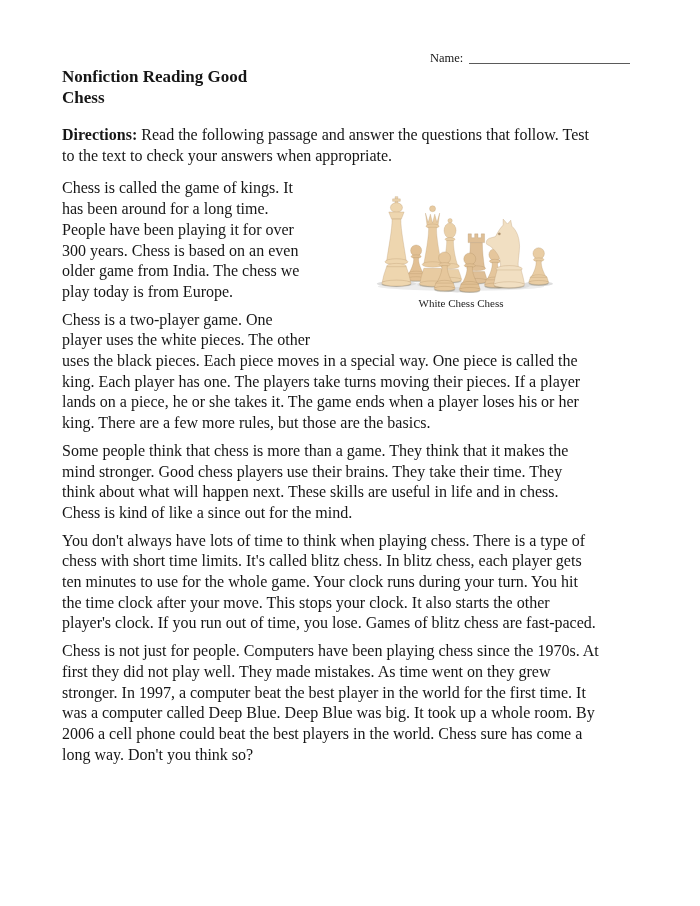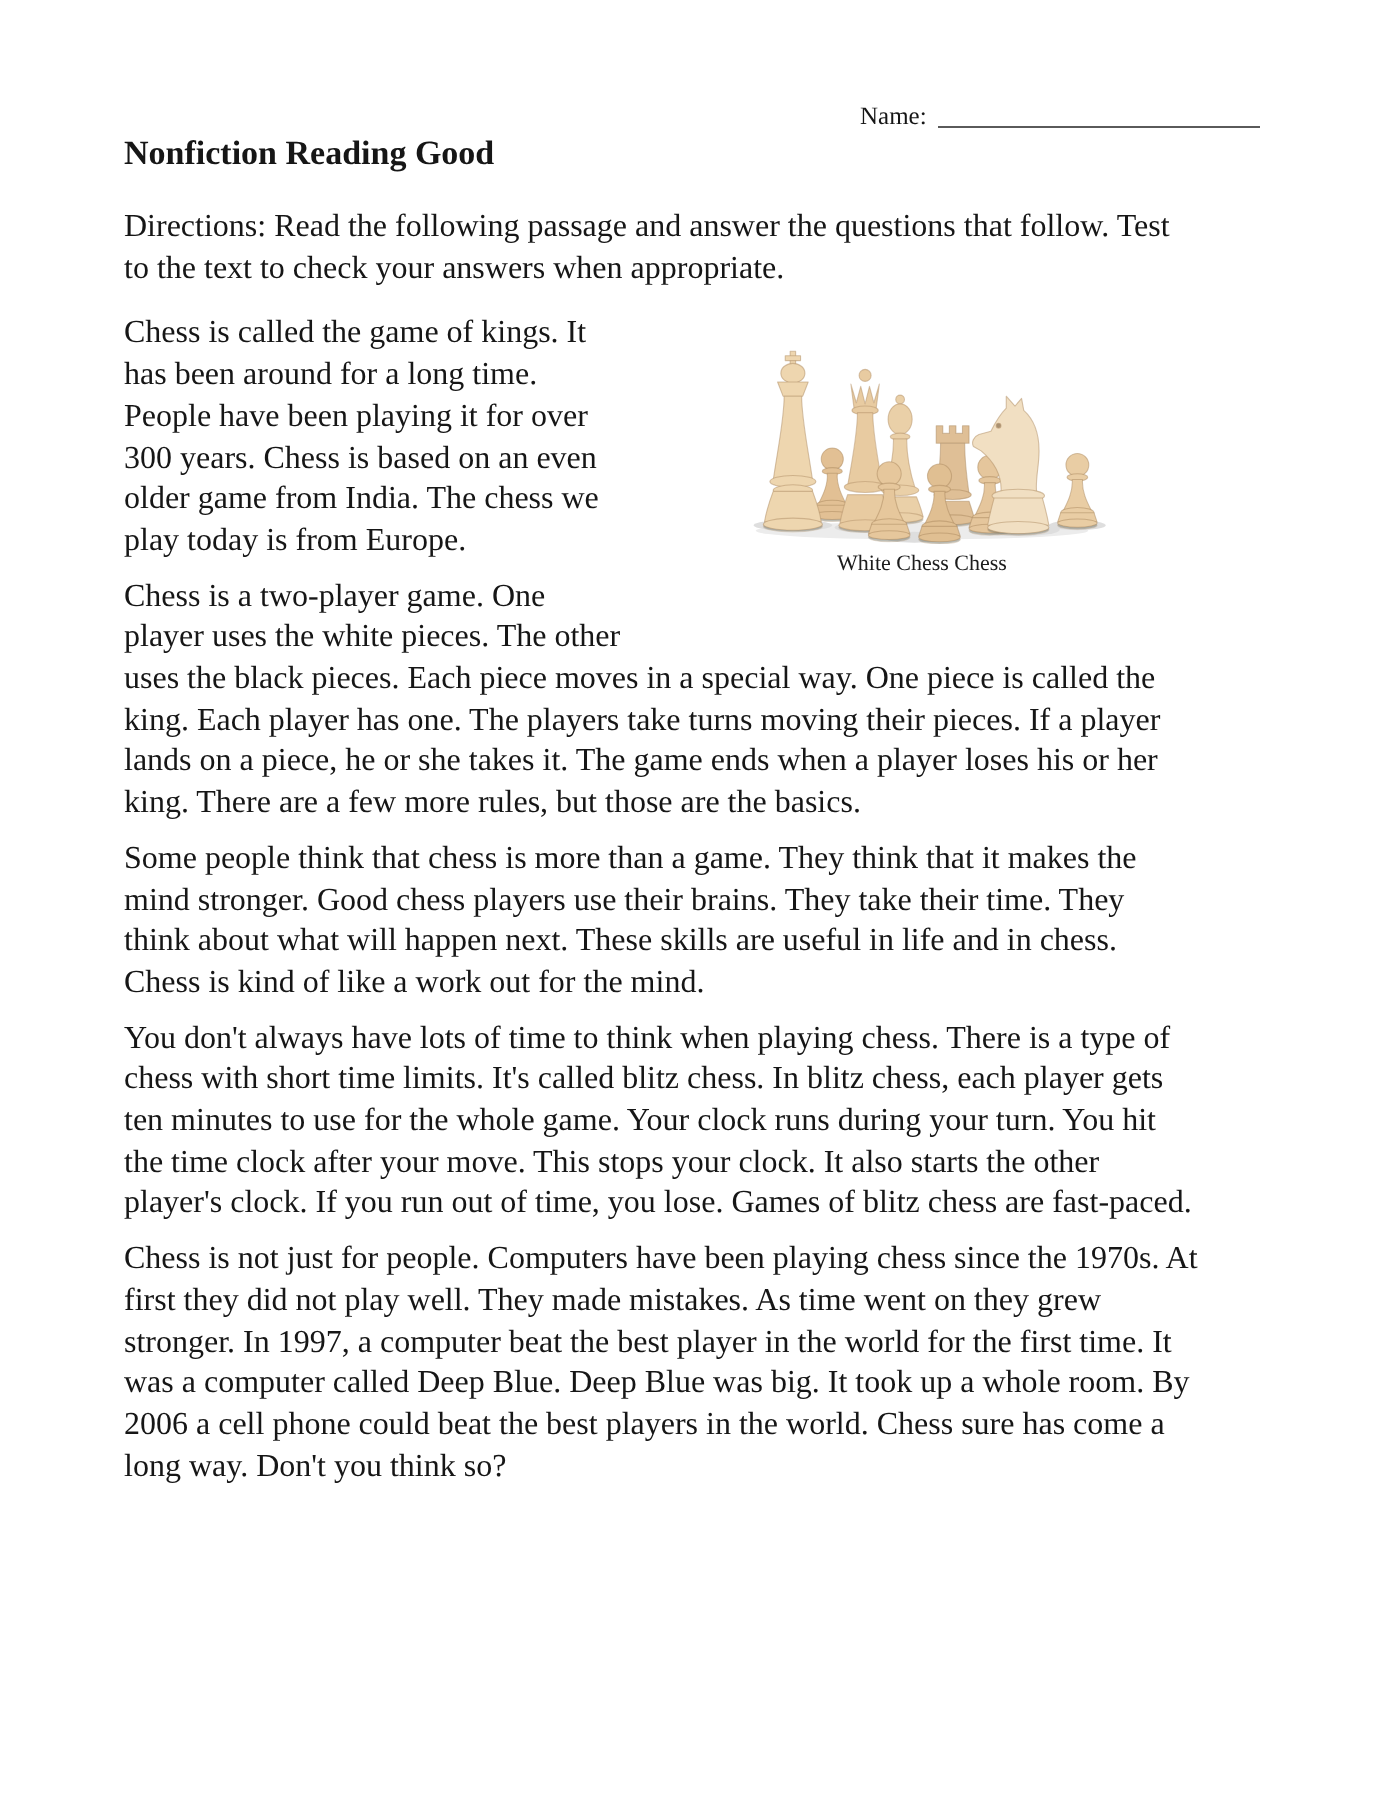--- a/index.html
+++ b/index.html
@@ -32,21 +32,21 @@
     margin-bottom: 2px;
     height: 12px;
   }
   h1.title, h2.subtitle {
     font-size: 17px;
     font-weight: bold;
     line-height: 21px;
   }
   .title-block { margin-bottom: 17px; }
   p.directions { margin: 0 0 7px 0; }
-  p.directions .b { font-weight: normal; }
+  p.directions .b { font-weight: bold; }
   .passage { margin-top: 12px; }
   .passage p { margin: 0 0 7px 0; }
   figure.photo {
     float: right;
     width: 276px;
     margin: 0 0 37px 12px;
     text-align: center;
   }
   figure.photo svg { display: block; margin: 0 auto; }
   figure.photo figcaption {
@@ -61,20 +61,21 @@
 
 <div class="page">
 
   <div class="name-row">
     <span>Name:</span>
     <span class="blank"></span>
   </div>
 
   <div class="title-block">
     <h1 class="title">Nonfiction Reading Good</h1>
+    <h2 class="subtitle">Chess</h2>
   </div>
 
   <p class="directions"><span class="b">Directions:</span><span> Read the following passage and answer the questions that follow. Test to the text to check your answers when appropriate.</span></p>
 
   <div class="passage">
 
     <figure class="photo">
       <svg width="186" height="115" viewBox="0 0 340 210" aria-hidden="true">
         <defs>
           <g id="pz" stroke-linejoin="round">
@@ -152,18 +153,18 @@
         <use href="#kn" transform="translate(258,195)" fill="#f1dfc2" stroke="#b5946b" stroke-opacity="0.55"></use>
         <use href="#pz" transform="translate(140,202)" fill="#e6c79c" stroke="#ab8a60" stroke-opacity="0.5"></use>
         <use href="#pz" transform="translate(186,204)" fill="#e0bf92" stroke="#ab8a60" stroke-opacity="0.5"></use>
         <use href="#pz" transform="translate(312,191) scale(0.95)" fill="#e9cda4" stroke="#ab8a60" stroke-opacity="0.5"></use>
       </svg>
       <figcaption>White Chess Chess</figcaption>
     </figure>
 
     <p>Chess is called the game of kings. It has been around for a long time. People have been playing it for over 300 years. Chess is based on an even older game from India. The chess we play today is from Europe.</p>
     <p>Chess is a two-player game. One player uses the white pieces. The other uses the black pieces. Each piece moves in a special way. One piece is called the king. Each player has one. The players take turns moving their pieces. If a player lands on a piece, he or she takes it. The game ends when a player loses his or her king. There are a few more rules, but those are the basics.</p>
-    <p>Some people think that chess is more than a game. They think that it makes the mind stronger. Good chess players use their brains. They take their time. They think about what will happen next. These skills are useful in life and in chess. Chess is kind of like a work out for the mind.</p>
+    <p>Some people think that chess is more than a game. They think that it makes the mind stronger. Good chess players use their brains. They take their time. They think about what will happen next. These skills are useful in life and in chess. Chess is kind of like a since out for the mind.</p>
     <p>You don't always have lots of time to think when playing chess. There is a type of chess with short time limits. It's called blitz chess. In blitz chess, each player gets ten minutes to use for the whole game. Your clock runs during your turn. You hit the time clock after your move. This stops your clock. It also starts the other player's clock. If you run out of time, you lose. Games of blitz chess are fast-paced.</p>
     <p>Chess is not just for people. Computers have been playing chess since the 1970s. At first they did not play well. They made mistakes. As time went on they grew stronger. In 1997, a computer beat the best player in the world for the first time. It was a computer called Deep Blue. Deep Blue was big. It took up a whole room. By 2006 a cell phone could beat the best players in the world. Chess sure has come a long way. Don't you think so?</p>
   </div>
 
 </div>
 
 </body></html>

